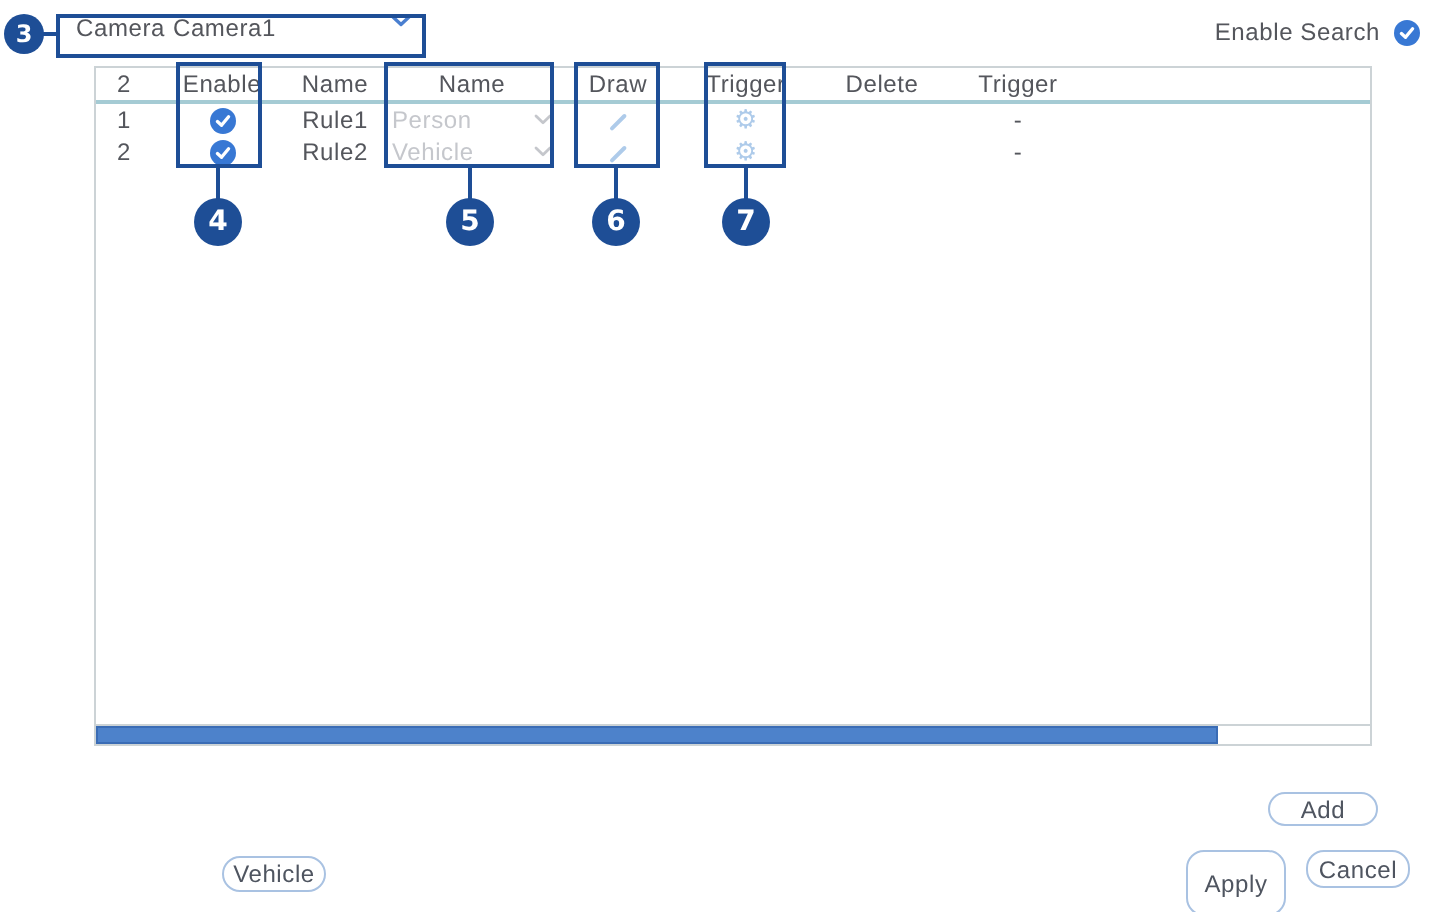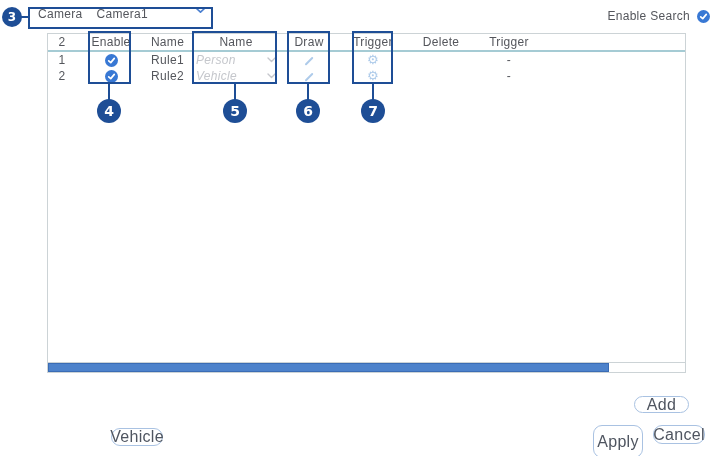--- a/index.html
+++ b/index.html
@@ -5,56 +5,56 @@
   html,body{margin:0;padding:0;background:#fff;}
   .screen{
     position:relative;width:719px;height:456px;background:#fff;overflow:hidden;
     font-family:"Liberation Sans",sans-serif;color:#54565c;
     -webkit-font-smoothing:antialiased;letter-spacing:0.3px;
   }
   
   .camera-bar{position:absolute;left:30px;top:7px;width:181px;height:22px;
     display:flex;align-items:flex-start;font-size:12px;cursor:pointer;}
   .camera-bar .lbl{margin-left:8px;}
-  .camera-bar .val{margin-left:14px;}
+  .camera-bar .val{margin-left:4px;}
   .camera-bar .chan{margin-left:6px;color:#c5c7cc;}
   .camera-bar .chev{margin-left:auto;margin-right:5px;display:flex;align-items:center;}
   .search-flags{position:absolute;top:9px;right:9px;display:flex;align-items:center;
     font-size:12px;color:#54565c;}
   .search-flags .grp{display:flex;align-items:center;gap:7px;}
   .search-flags .grp + .grp{margin-left:12px;}
   .chk{display:block;}
   
   .table-wrap{position:absolute;left:47px;top:33px;width:639px;height:340px;
     border:1px solid #ccd3d6;box-sizing:border-box;background:#fff;}
   table{border-collapse:collapse;width:100%;table-layout:fixed;font-size:12px;color:#54565c;}
   th{font-weight:normal;height:13px;padding:1px 0;border-bottom:2px solid #a5cbd4;text-align:center;}
   td{height:16px;padding:0;text-align:center;vertical-align:middle;}
   .type-select{width:80px;margin:0 auto;display:flex;align-items:center;
-    justify-content:space-between;color:#c5c7cc;cursor:pointer;font-style:italic;}
+    justify-content:space-between;color:#c5c7cc;cursor:pointer;}
   .type-select .tlabel{text-align:left;}
   .gear{font-family:"DejaVu Sans",sans-serif;font-size:13px;line-height:13px;color:#aecbea;cursor:pointer;}
   .pencil,.enable-chk{display:inline-block;vertical-align:middle;cursor:pointer;}
   .preset-dash{color:#54565c;}
   
   .hscroll{position:absolute;left:0;right:0;bottom:0;height:10px;background:#fff;
     border-top:1px solid #ccd3d6;box-sizing:border-box;}
   .hscroll .thumb{position:absolute;left:0;top:0;height:100%;width:561px;
     background:#4d82cb;border:1px solid #3a6cb5;box-sizing:border-box;cursor:pointer;}
   
   .co-box{position:absolute;border:2px solid #1e4e96;box-sizing:border-box;pointer-events:none;}
   .co-stem{position:absolute;background:#1e4e96;pointer-events:none;}
   .badge{position:absolute;background:#1e4e96;color:#fff;border-radius:50%;
     display:flex;align-items:center;justify-content:center;font-weight:bold;
     font-family:"DejaVu Sans",sans-serif;pointer-events:none;letter-spacing:0;}
   .badge.b3{left:2px;top:7px;width:20px;height:20px;font-size:12px;}
   .badge.big{width:24px;height:24px;top:99px;font-size:14px;}
   
   .btn{position:absolute;background:#fff;border:1px solid #a9c2e2;border-radius:9px;
-    font-family:"Liberation Sans",sans-serif;font-size:16px;color:#4f5560;
+    font-family:"Liberation Sans",sans-serif;font-size:12px;color:#4f5560;
     letter-spacing:0.3px;display:flex;align-items:center;justify-content:center;
     box-sizing:border-box;padding:0;cursor:pointer;}
   .btn-refresh{left:111px;top:428px;width:52px;height:18px;}
   .btn-add{left:634px;top:396px;width:55px;height:17px;}
   .btn-apply{left:593px;top:425px;width:50px;height:33px;}
   .btn-cancel{left:653px;top:425px;width:52px;height:19px;}
 </style>
 </head>
 <body>
 

